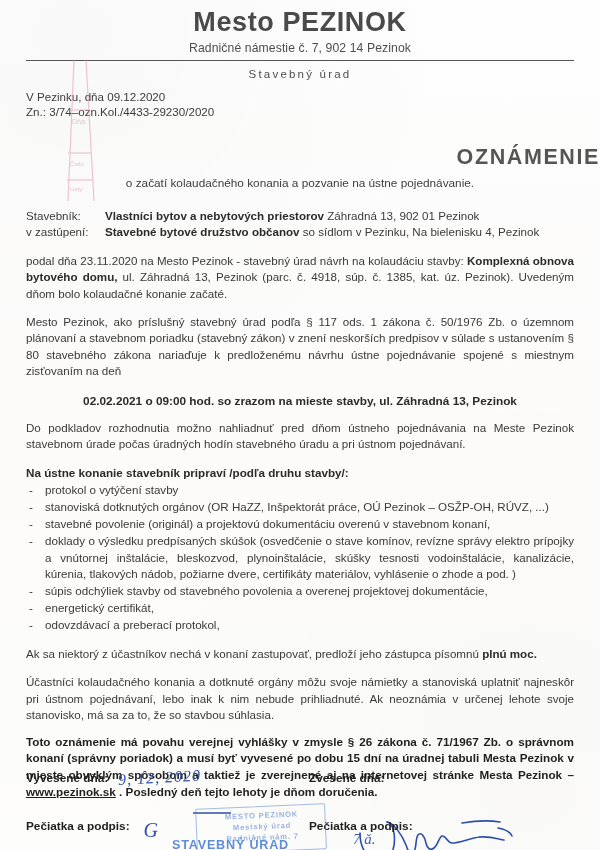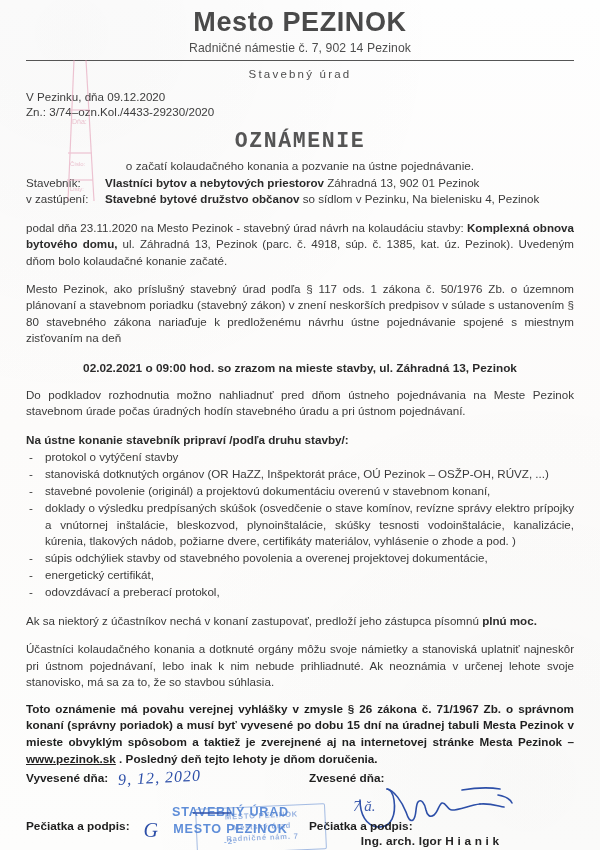--- a/index.html
+++ b/index.html
@@ -64,38 +64,37 @@
   .refblock {
     margin-top: 9px;
     padding-left: 26px;
     font-size: 11.6px;
     line-height: 1.34;
     color: #3c3c3c;
   }
 
   
   .doc-title {
-    text-align: center;
+    text-align: right;
     font-size: 21.5px;
     font-weight: bold;
     color: #555;
     letter-spacing: 1.6px;
-    margin-top: 9px;
-    font-family: Liberation Mono, monospace;
+    margin-top: 25px;
   }
   .doc-subtitle {
     text-align: center;
     font-size: 11.8px;
     color: #3d3d3d;
     margin-top: 6px;
   }
 
   
   .parties {
-    margin-top: 2px;
+    margin-top: 18px;
     padding: 0 26px;
     font-size: 11.6px;
     line-height: 1.42;
     color: #3a3a3a;
   }
   .party-row { display: flex; }
   .party-label { width: 79px; flex: 0 0 79px; }
   .party-value b { font-weight: bold; color: #2b2b2b; }
 
   

